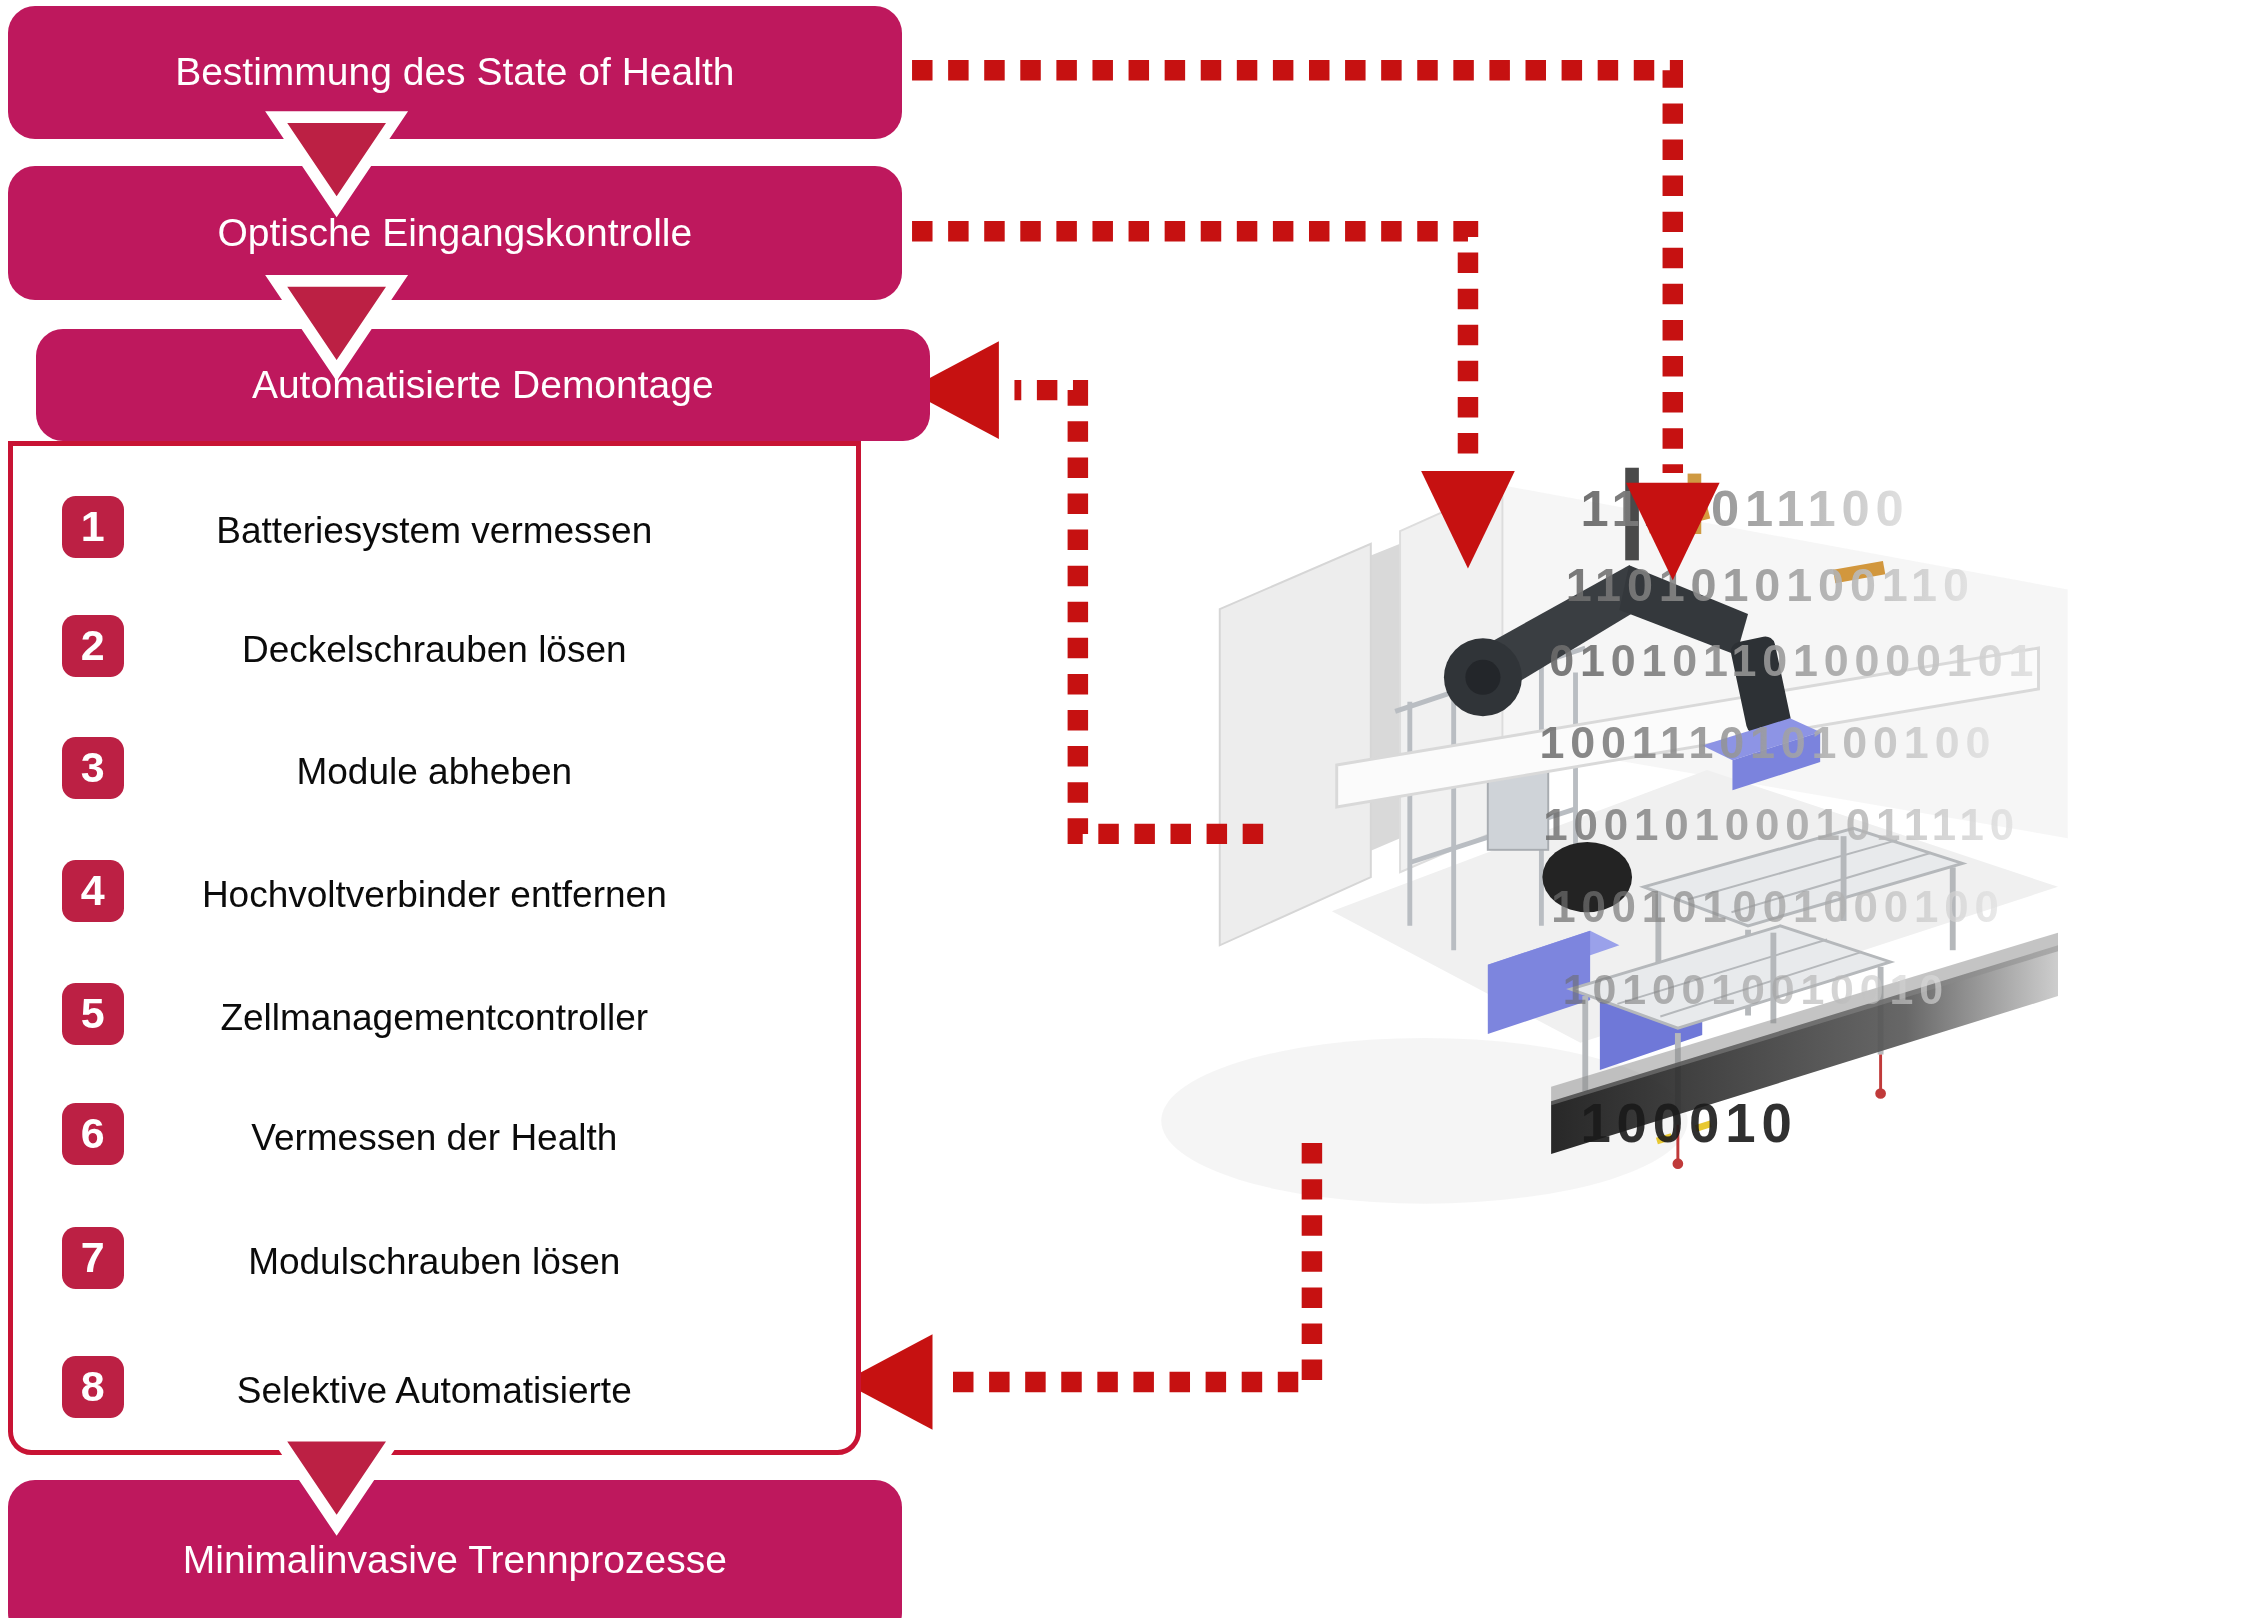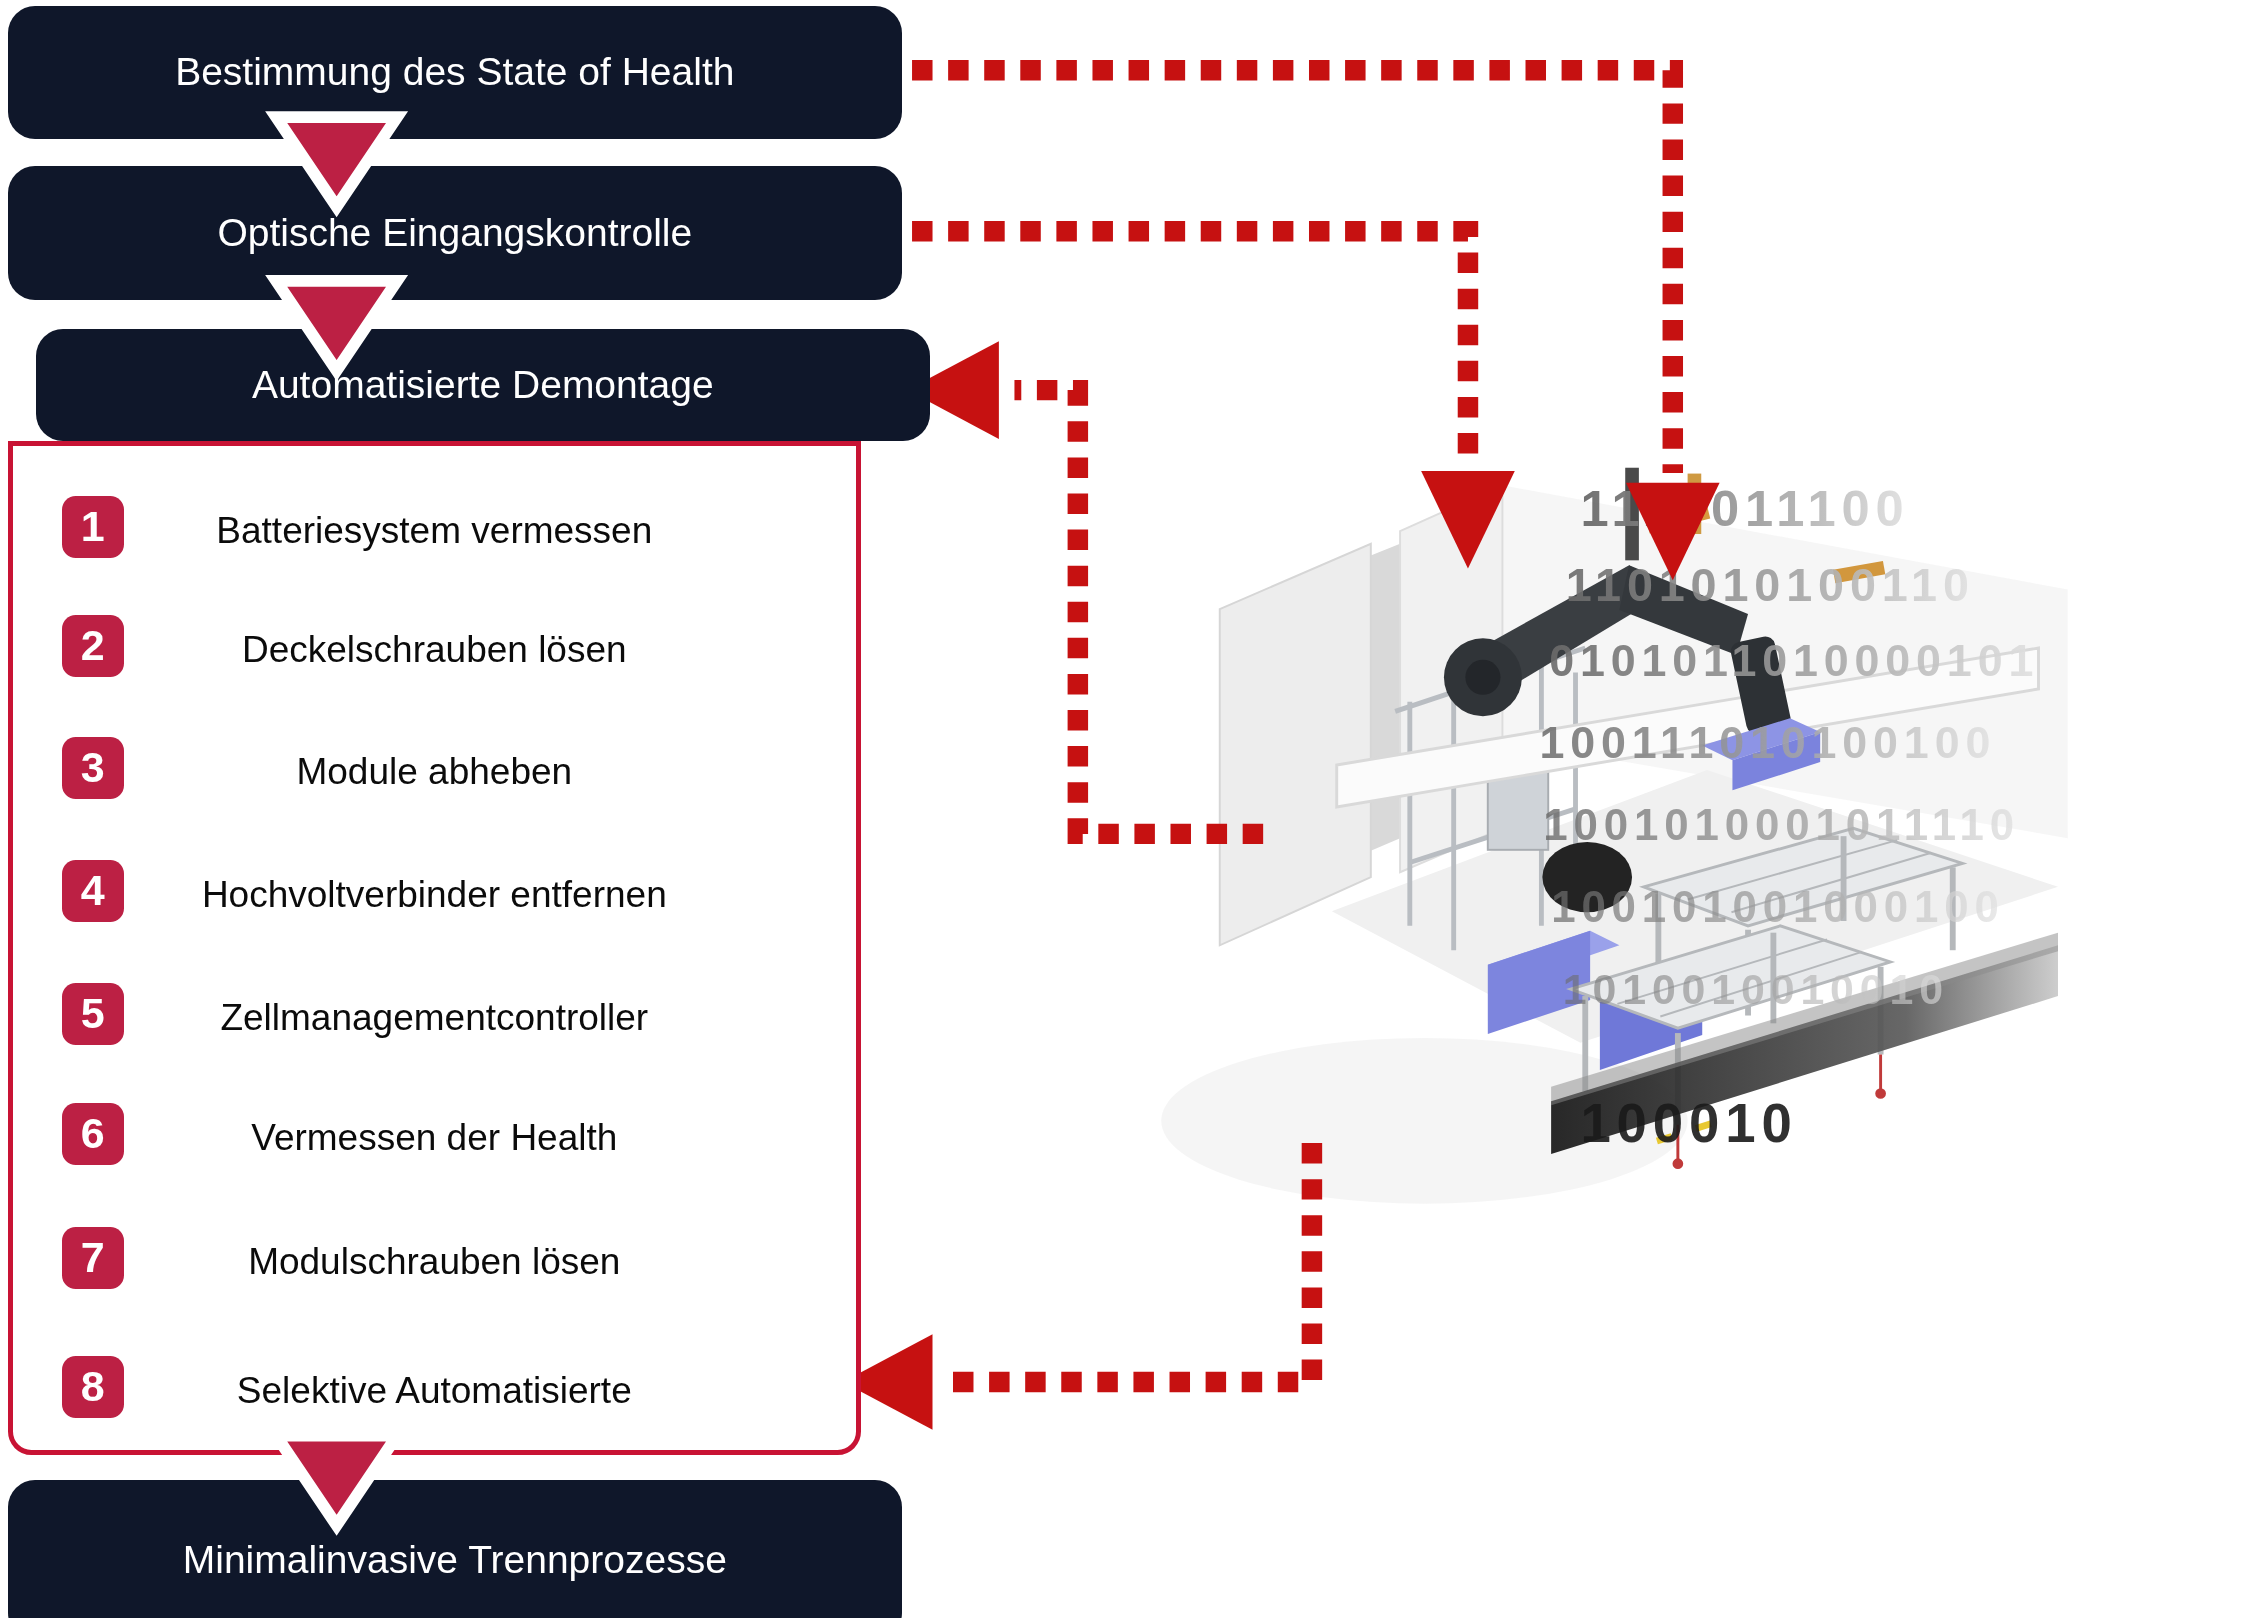--- a/index.html
+++ b/index.html
@@ -11,21 +11,21 @@
     font-family: "Liberation Sans", sans-serif;
     overflow: hidden;
     position: relative;
   }
 
   
   .pbox {
     position: absolute;
     left: 7.8px;
     width: 894px;
-    background: #0f172a;
+    background: #be185d;
     border-radius: 27px;
     color: #ffffff;
     font-size: 39px;
     display: flex;
     align-items: center;
     justify-content: center;
     text-align: center;
     z-index: 2;
   }
   #box-soh    { top: 5.9px;    height: 133px; }

